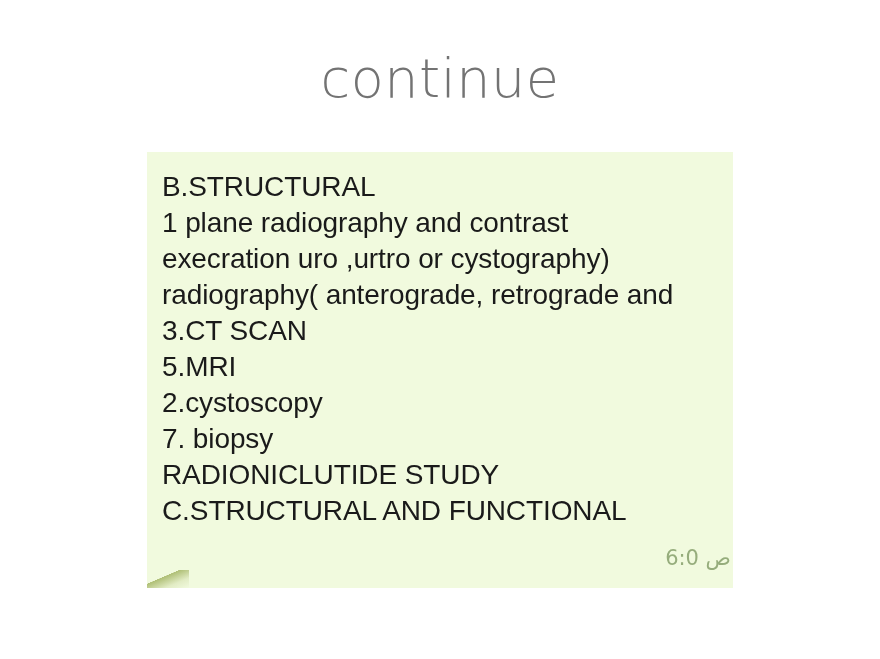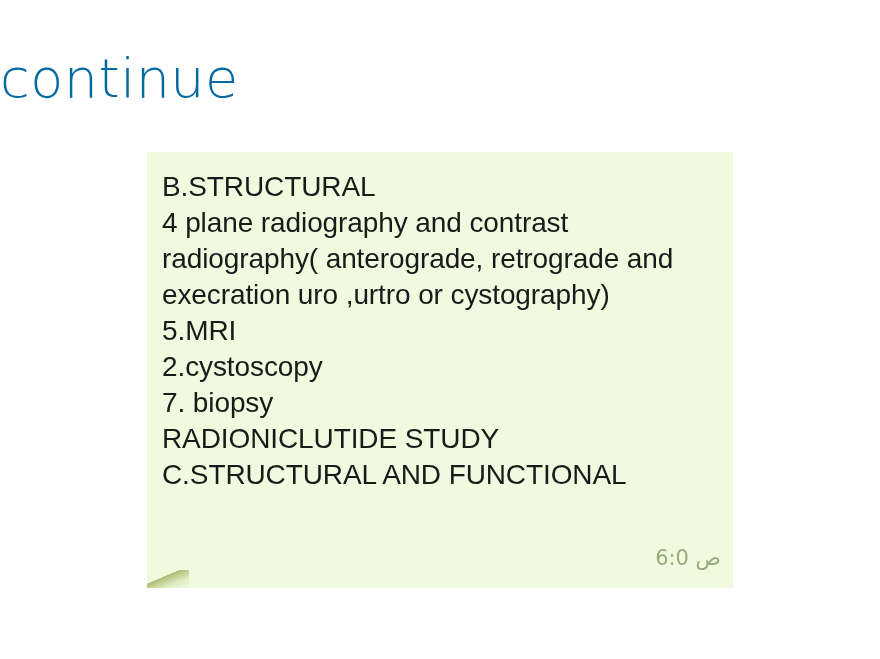--- a/index.html
+++ b/index.html
@@ -20,27 +20,27 @@
     inset: 0;
     background: #ffffff;
   }
 
   
   .slide-title {
     position: absolute;
     top: 46px;
     left: 0;
     width: 880px;
-    text-align: left;
+    text-align: center;
     font-family: "DejaVu Sans", sans-serif;
     font-weight: 300;
     font-size: 54px;
     line-height: 66px;
     letter-spacing: 0.5px;
-    color: #0369a1;
+    color: #737373;
     white-space: nowrap;
   }
 
   
   .shot {
     position: absolute;
     left: 147px;
     top: 152px;
     width: 586px;
     height: 436px;
@@ -60,21 +60,21 @@
     font-size: 28px;
     line-height: 36px;
     color: #1a1a1a;
     white-space: nowrap;
     letter-spacing: -0.1px;
   }
 
   
   .shot-time {
     position: absolute;
-    right: 12px;
+    right: 2px;
     bottom: 18px;
     font-family: "DejaVu Sans", sans-serif;
     font-size: 21px;
     line-height: 24px;
     color: #96ad7c;
     white-space: nowrap;
     direction: rtl;
   }
 
   
@@ -96,23 +96,24 @@
 <body>
 
 <div class="slide">
 
   <div class="slide-title">continue</div>
 
   <div class="shot">
 
     <div class="shot-text">
       <div class="shot-line">B.STRUCTURAL</div>
-      <div class="shot-line">4 plane radiography and contrast</div>
+      <div class="shot-line">1 plane radiography and contrast</div>
+      <div class="shot-line">execration uro ,urtro or cystography)</div>
       <div class="shot-line">radiography( anterograde, retrograde and</div>
-      <div class="shot-line">execration uro ,urtro or cystography)</div>
+      <div class="shot-line">3.CT SCAN</div>
       <div class="shot-line">5.MRI</div>
       <div class="shot-line">2.cystoscopy</div>
       <div class="shot-line">7. biopsy</div>
       <div class="shot-line">RADIONICLUTIDE STUDY</div>
       <div class="shot-line">C.STRUCTURAL AND FUNCTIONAL</div>
     </div>
 
     <div class="shot-time">ص 6:0</div>
 
     <div class="shot-curl"></div>

